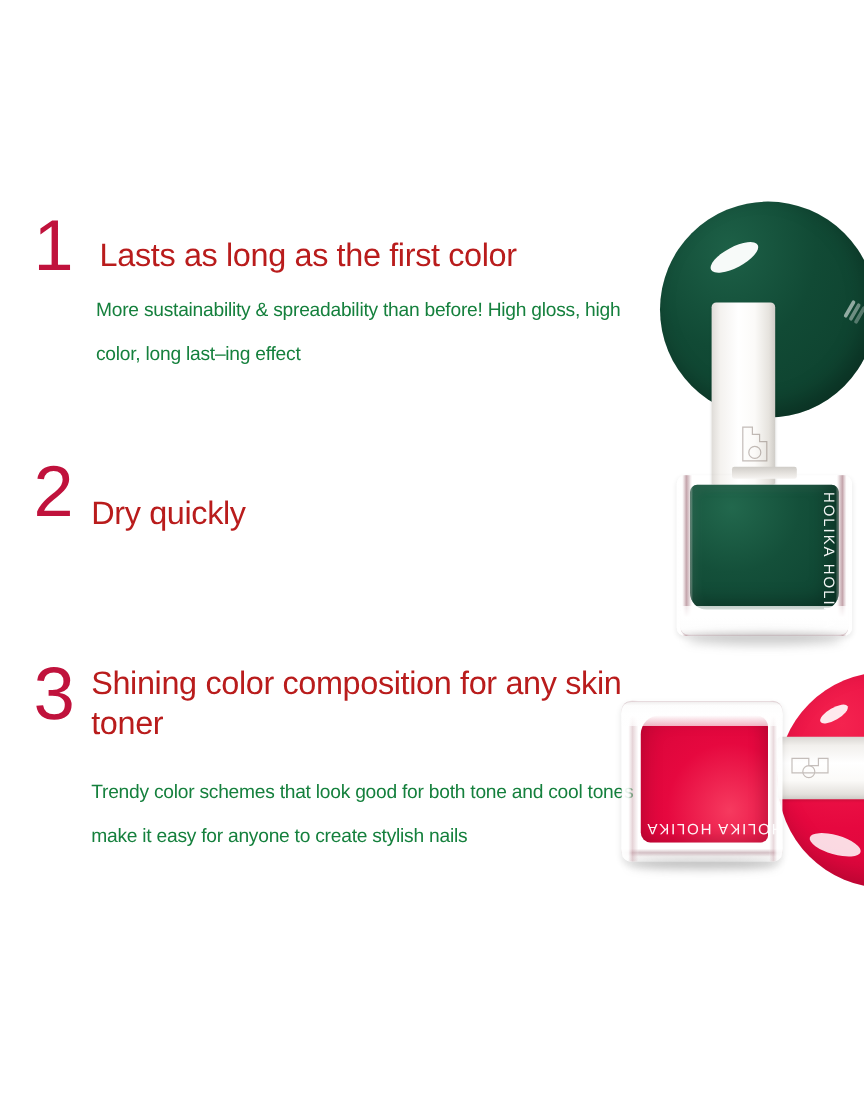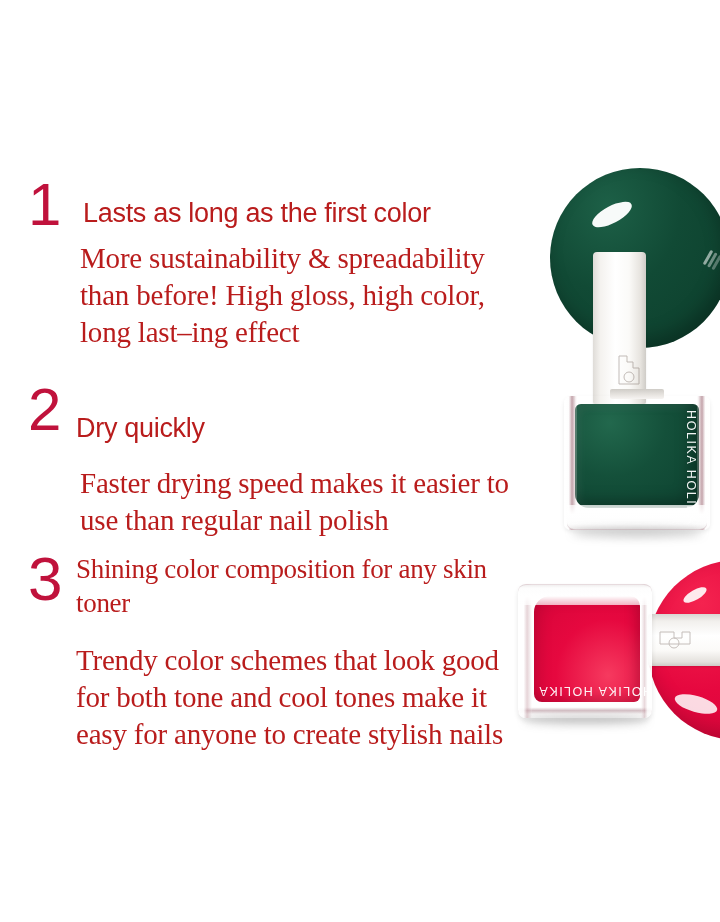--- a/index.html
+++ b/index.html
@@ -70,30 +70,28 @@
     padding-left: 55px;
     padding-top: 18px;
   }
   .feature-2 .head-text {
     padding-left: 48px;
     padding-top: 26px;
   }
   .feature-3 .head-text {
     padding-left: 48px;
     padding-top: 4px;
-    font-family: Liberation Serif, serif;
   }
 
   .body-text {
-    color: #b91c1c;
-    font-size: 29px;
+    color: #15803d;
+    font-size: 16px;
     line-height: 37px;
     letter-spacing: -0.2px;
     font-weight: 400;
-    font-family: Liberation Serif, serif;
   }
   .feature-1 .body-text { padding-left: 52px; padding-top: 10px; }
   .feature-2 .body-text { padding-left: 52px; padding-top: 20px; }
   .feature-3 .body-text { padding-left: 48px; padding-top: 22px; }
 
   
   .product-green {
     position: absolute;
     left: 516px;
     top: 168px;
@@ -398,21 +396,20 @@
         <div class="head-text">Lasts as long as the first color</div>
       </div>
       <div class="body-text">More sustainability &amp; spreadability than before! High gloss, high color, long last–ing effect</div>
     </div>
 
     <div class="feature feature-2">
       <div class="feature-head">
         <div class="num">2</div>
         <div class="head-text">Dry quickly</div>
       </div>
-      <div class="body-text">Faster drying speed makes it easier to use than regular nail polish</div>
     </div>
 
     <div class="feature feature-3">
       <div class="feature-head">
         <div class="num">3</div>
         <div class="head-text">Shining color composition for any skin toner</div>
       </div>
       <div class="body-text">Trendy color schemes that look good for both tone and cool tones make it easy for anyone to create stylish nails</div>
     </div>
 

